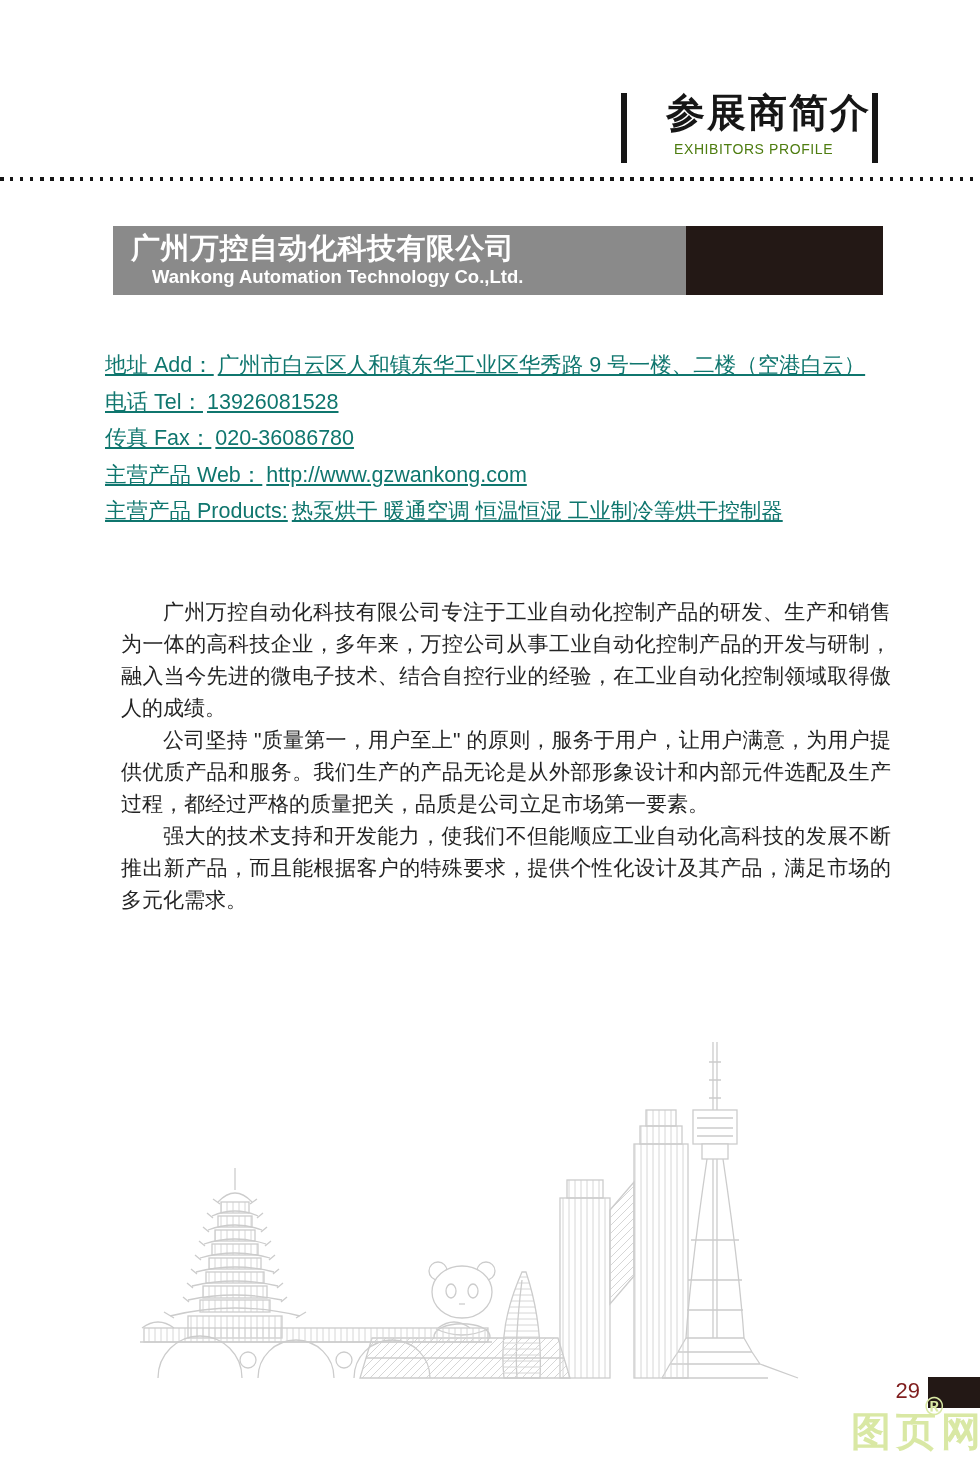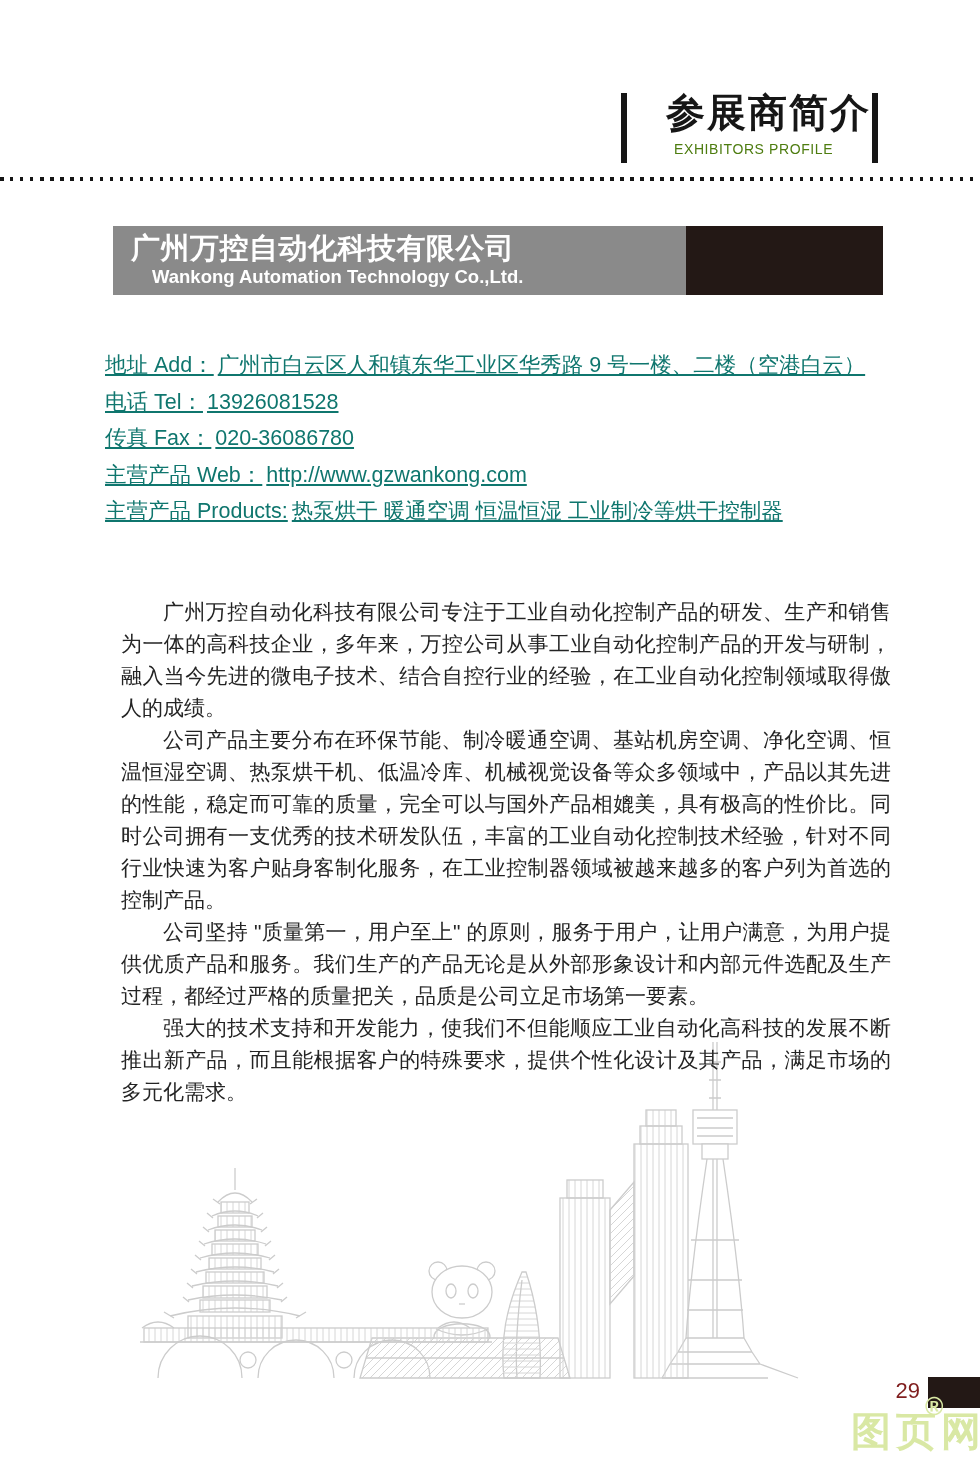--- a/index.html
+++ b/index.html
@@ -164,21 +164,20 @@
     <div class="contact-row">
       <span class="contact-label">主营产品 Web：</span><span class="contact-value">http://www.gzwankong.com</span>
     </div>
     <div class="contact-row">
       <span class="contact-label">主营产品 Products:</span><span class="contact-value">热泵烘干 暖通空调 恒温恒湿 工业制冷等烘干控制器</span>
     </div>
   </div>
 
   <div class="abs profile">
     <p>广州万控自动化科技有限公司专注于工业自动化控制产品的研发、生产和销售为一体的高科技企业，多年来，万控公司从事工业自动化控制产品的开发与研制，融入当今先进的微电子技术、结合自控行业的经验，在工业自动化控制领域取得傲人的成绩。</p>
-    <p>公司产品主要分布在环保节能、制冷暖通空调、基站机房空调、净化空调、恒温恒湿空调、热泵烘干机、低温冷库、机械视觉设备等众多领域中，产品以其先进的性能，稳定而可靠的质量，完全可以与国外产品相媲美，具有极高的性价比。同时公司拥有一支优秀的技术研发队伍，丰富的工业自动化控制技术经验，针对不同行业快速为客户贴身客制化服务，在工业控制器领域被越来越多的客户列为首选的控制产品。</p>
     <p>公司坚持 "质量第一，用户至上" 的原则，服务于用户，让用户满意，为用户提供优质产品和服务。我们生产的产品无论是从外部形象设计和内部元件选配及生产过程，都经过严格的质量把关，品质是公司立足市场第一要素。</p>
     <p>强大的技术支持和开发能力，使我们不但能顺应工业自动化高科技的发展不断推出新产品，而且能根据客户的特殊要求，提供个性化设计及其产品，满足市场的多元化需求。</p>
   </div>
 
   <div class="abs page-number">29</div>
   <div class="abs corner-block"></div>
   <div class="abs watermark">
     <span>图页网</span>
     <span class="wm-reg">®</span>
   </div>

